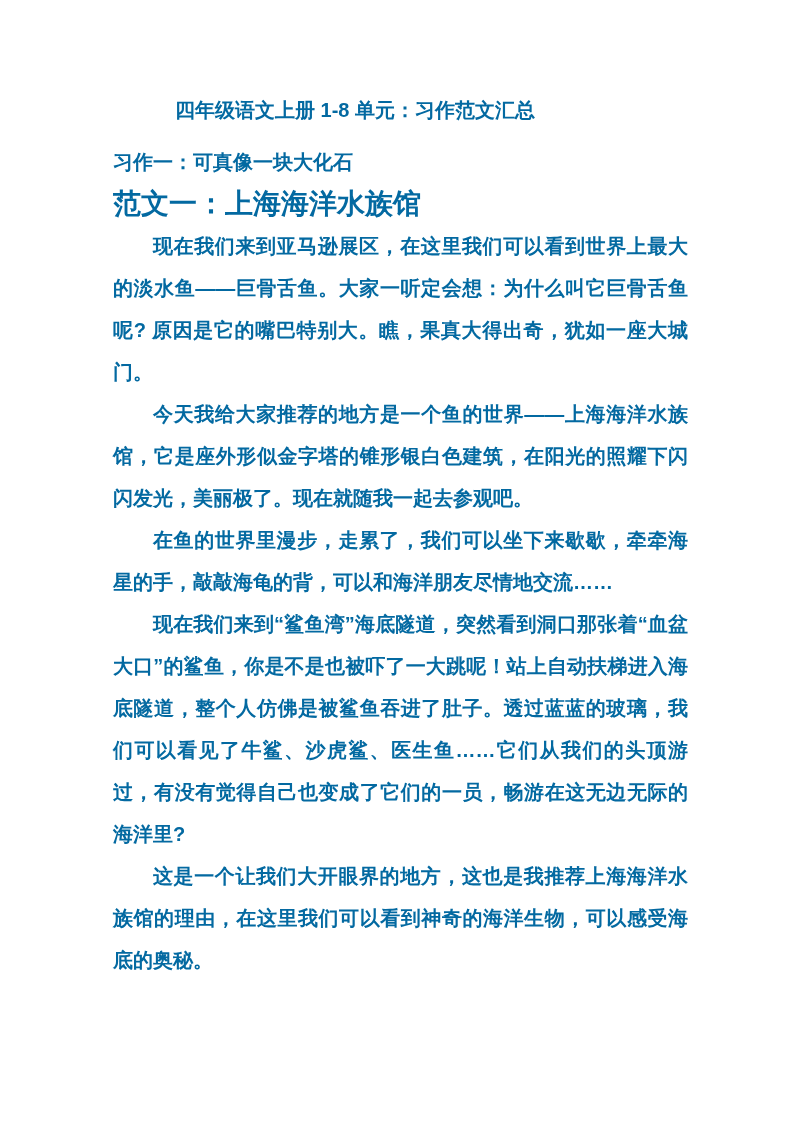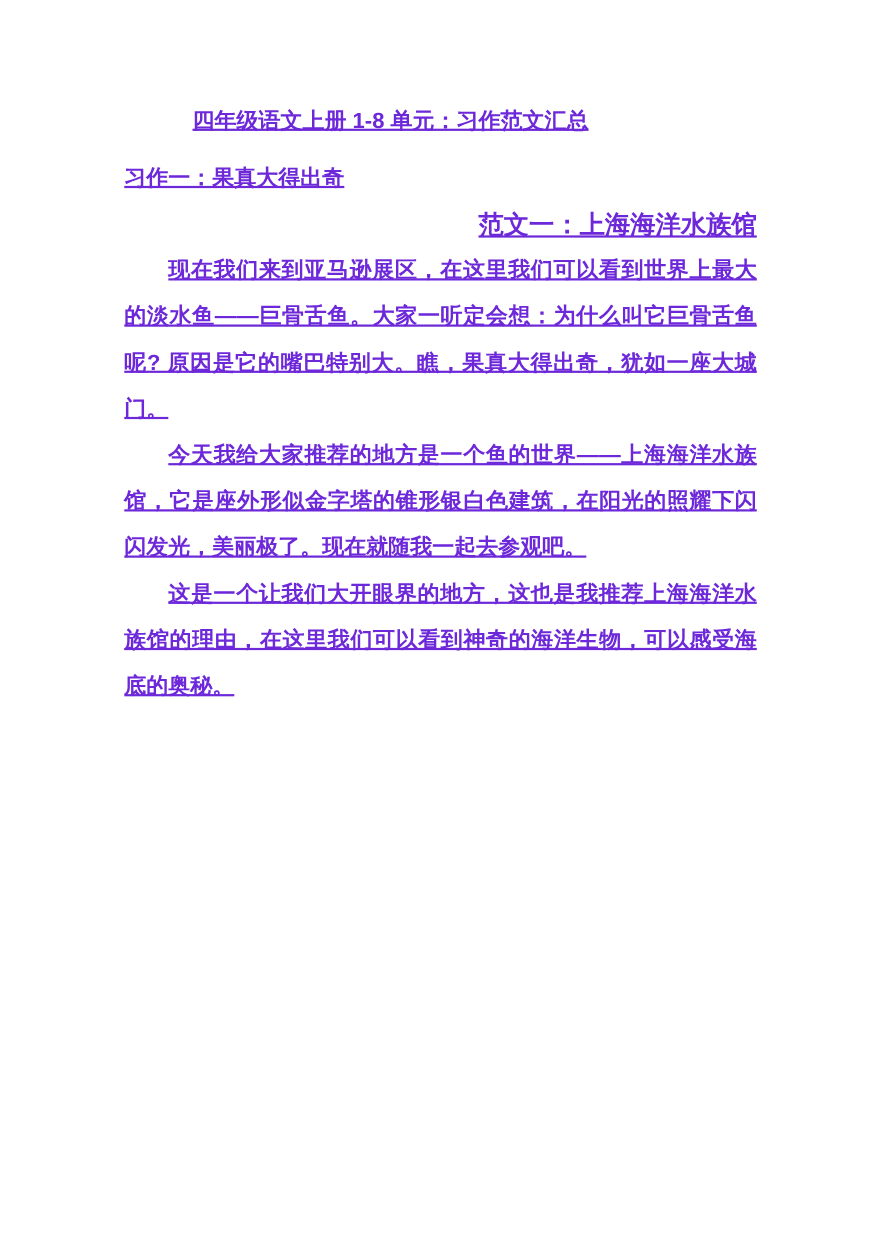--- a/index.html
+++ b/index.html
@@ -11,64 +11,65 @@
     width: 793px;
     height: 1121px;
     overflow: hidden;
   }
   .page {
     box-sizing: border-box;
     width: 793px;
     height: 1121px;
     padding: 89px 105px 40px 113px;
     background: #ffffff;
-    color: #6d28d9;
+    color: #0369a1;
     font-family: "Liberation Sans", "DejaVu Sans", sans-serif;
     font-weight: 700;
     font-size: 20px;
     line-height: 42px;
-    text-decoration: underline;
   }
   .doc-title {
     margin: 0 0 10px 0;
     padding-left: 62px;
     font-size: 20px;
     font-weight: 700;
     white-space: nowrap;
   }
   .section-heading {
     margin: 0;
     font-size: 20px;
     font-weight: 700;
   }
   .essay-subtitle {
     margin: 0;
-    text-align: right;
-    font-size: 23px;
+    text-align: left;
+    font-size: 28px;
     font-weight: 700;
   }
   .essay-body {
     margin: 0;
   }
   .para {
     margin: 0;
     text-indent: 2em;
     text-align: justify;
     text-justify: inter-ideograph;
     letter-spacing: 0;
   }
 </style>
 </head>
 <body>
 
 <div class="page">
   <h1 class="doc-title">四年级语文上册 1-8 单元：习作范文汇总</h1>
 
-  <h2 class="section-heading">习作一：果真大得出奇</h2>
+  <h2 class="section-heading">习作一：可真像一块大化石</h2>
 
   <h3 class="essay-subtitle">范文一：上海海洋水族馆</h3>
 
   <div class="essay-body">
       <p class="para">现在我们来到亚马逊展区，在这里我们可以看到世界上最大的淡水鱼——巨骨舌鱼。大家一听定会想：为什么叫它巨骨舌鱼呢? 原因是它的嘴巴特别大。瞧，果真大得出奇，犹如一座大城门。</p>
       <p class="para">今天我给大家推荐的地方是一个鱼的世界——上海海洋水族馆，它是座外形似金字塔的锥形银白色建筑，在阳光的照耀下闪闪发光，美丽极了。现在就随我一起去参观吧。</p>
+      <p class="para">在鱼的世界里漫步，走累了，我们可以坐下来歇歇，牵牵海星的手，敲敲海龟的背，可以和海洋朋友尽情地交流……</p>
+      <p class="para">现在我们来到“鲨鱼湾”海底隧道，突然看到洞口那张着“血盆大口”的鲨鱼，你是不是也被吓了一大跳呢！站上自动扶梯进入海底隧道，整个人仿佛是被鲨鱼吞进了肚子。透过蓝蓝的玻璃，我们可以看见了牛鲨、沙虎鲨、医生鱼……它们从我们的头顶游过，有没有觉得自己也变成了它们的一员，畅游在这无边无际的海洋里?</p>
       <p class="para">这是一个让我们大开眼界的地方，这也是我推荐上海海洋水族馆的理由，在这里我们可以看到神奇的海洋生物，可以感受海底的奥秘。</p>
     </div>
 </div>
 
 </body></html>

